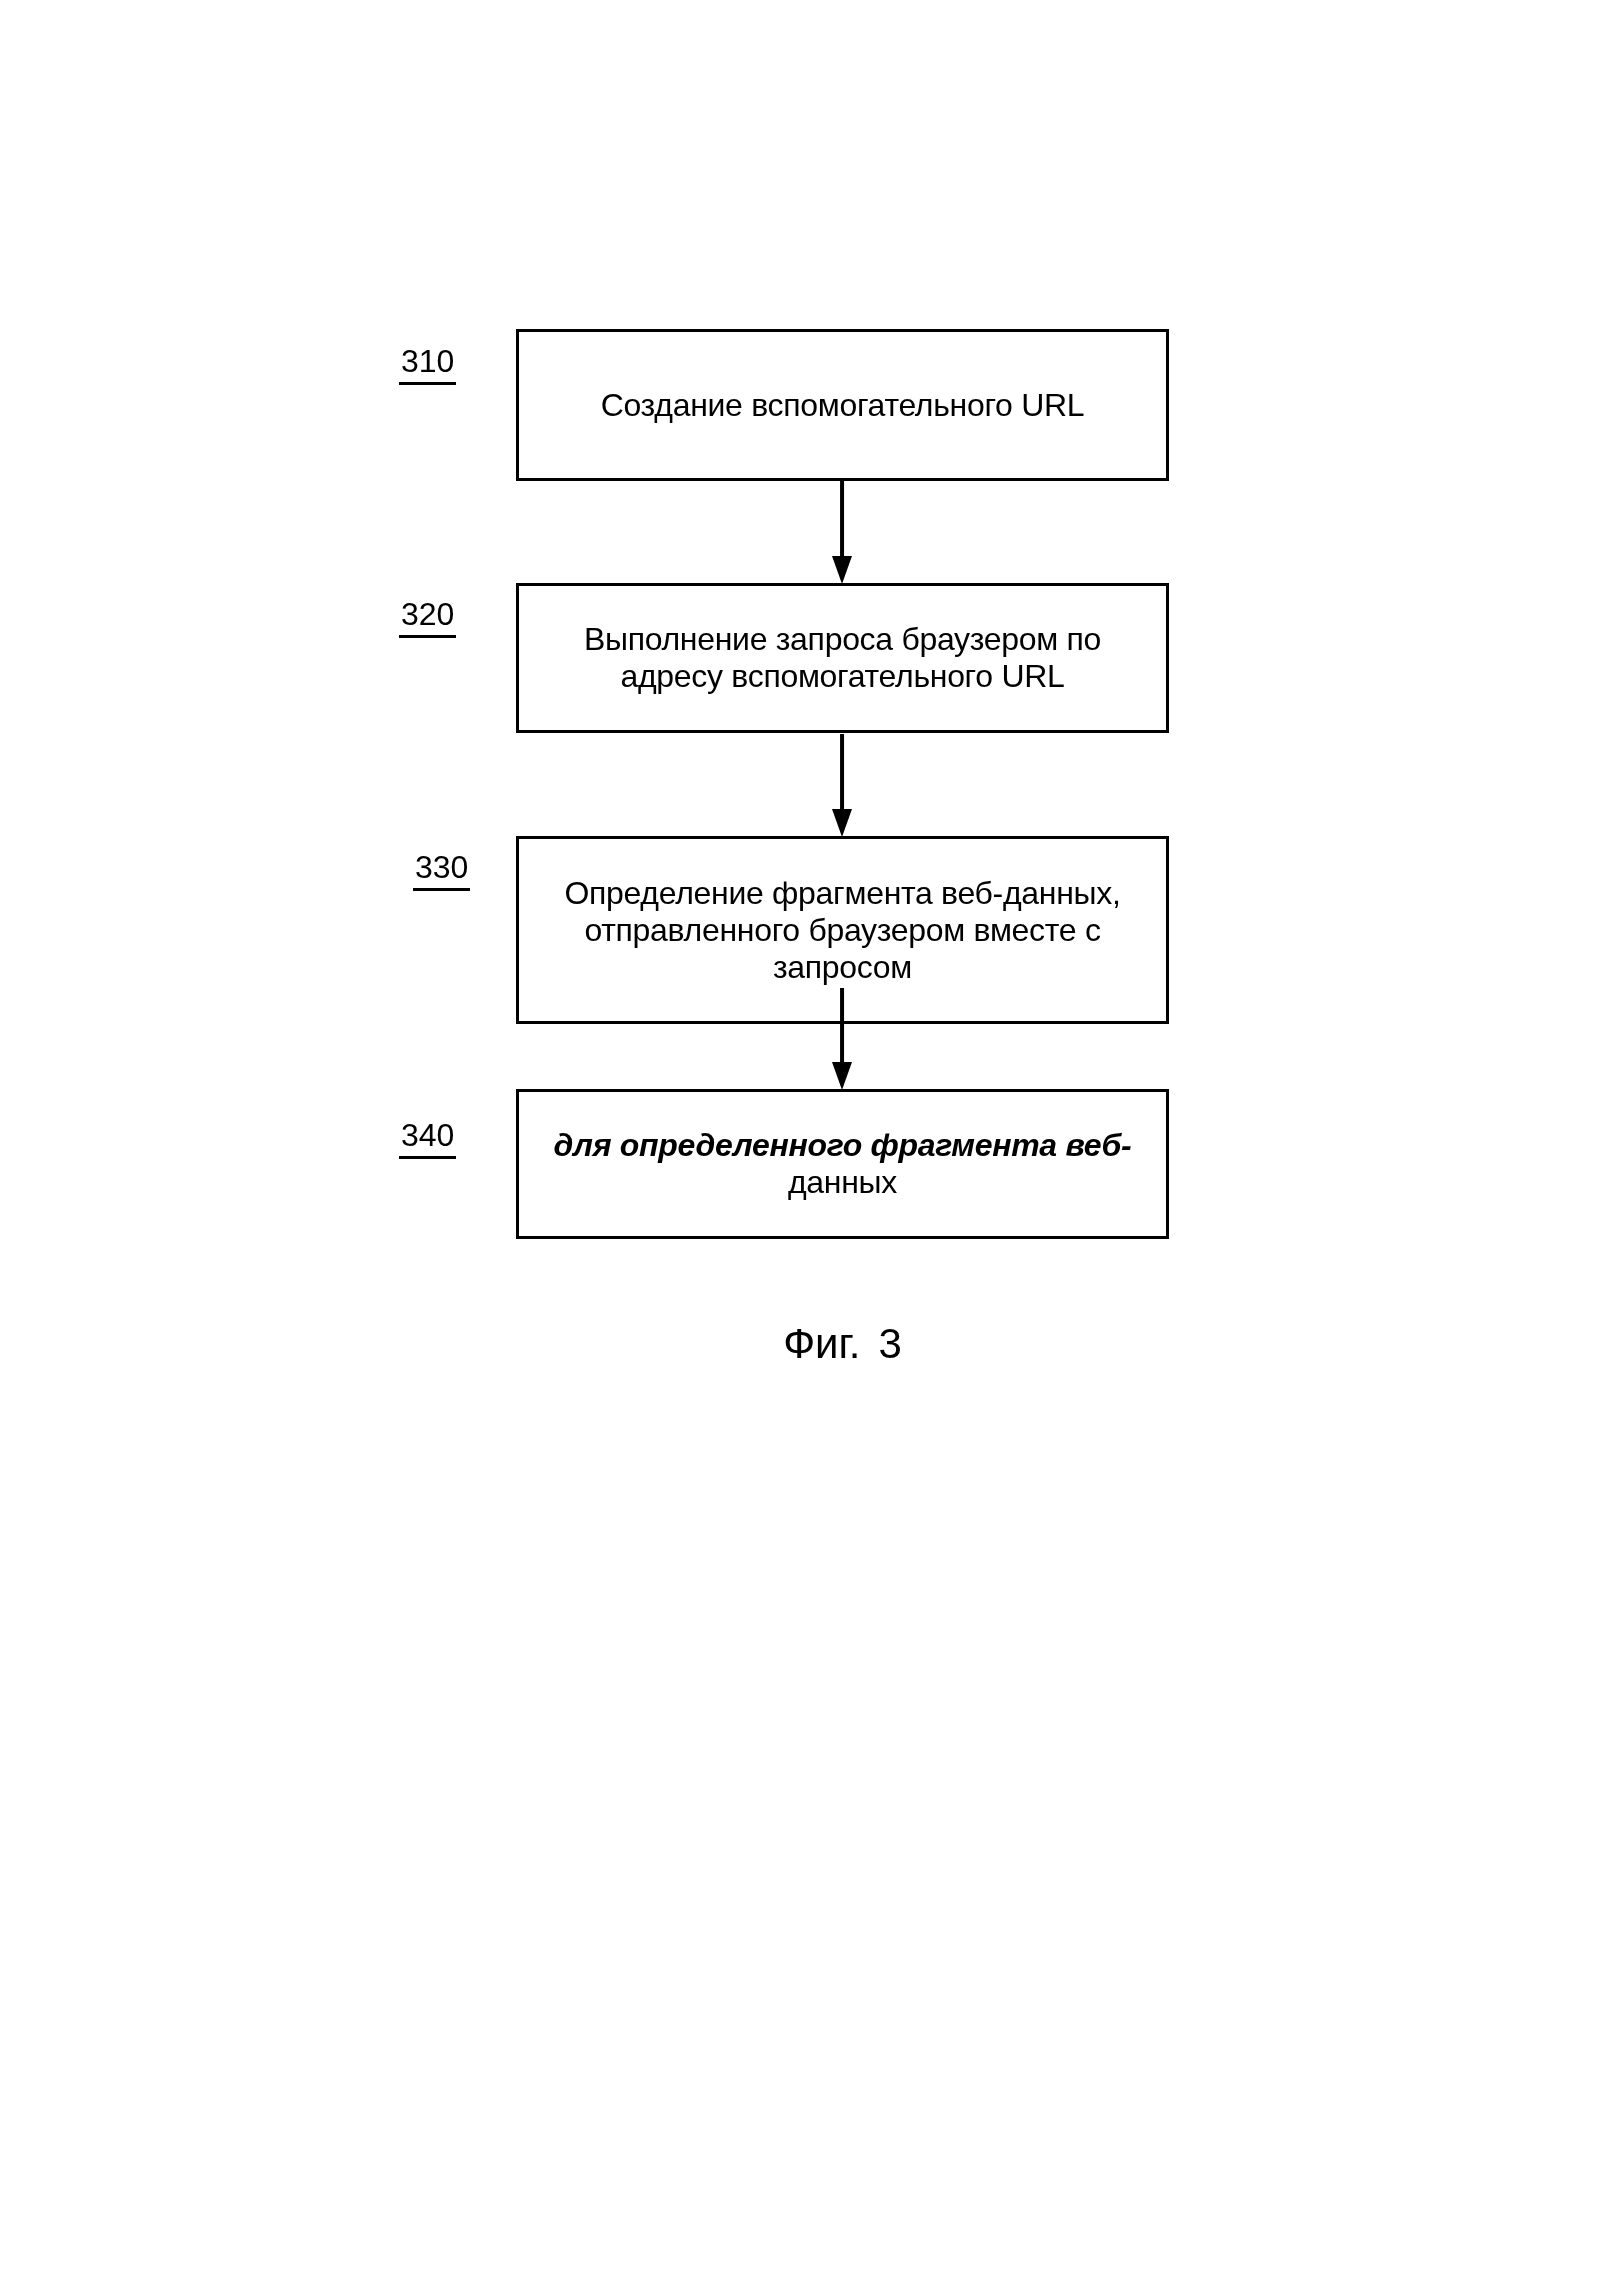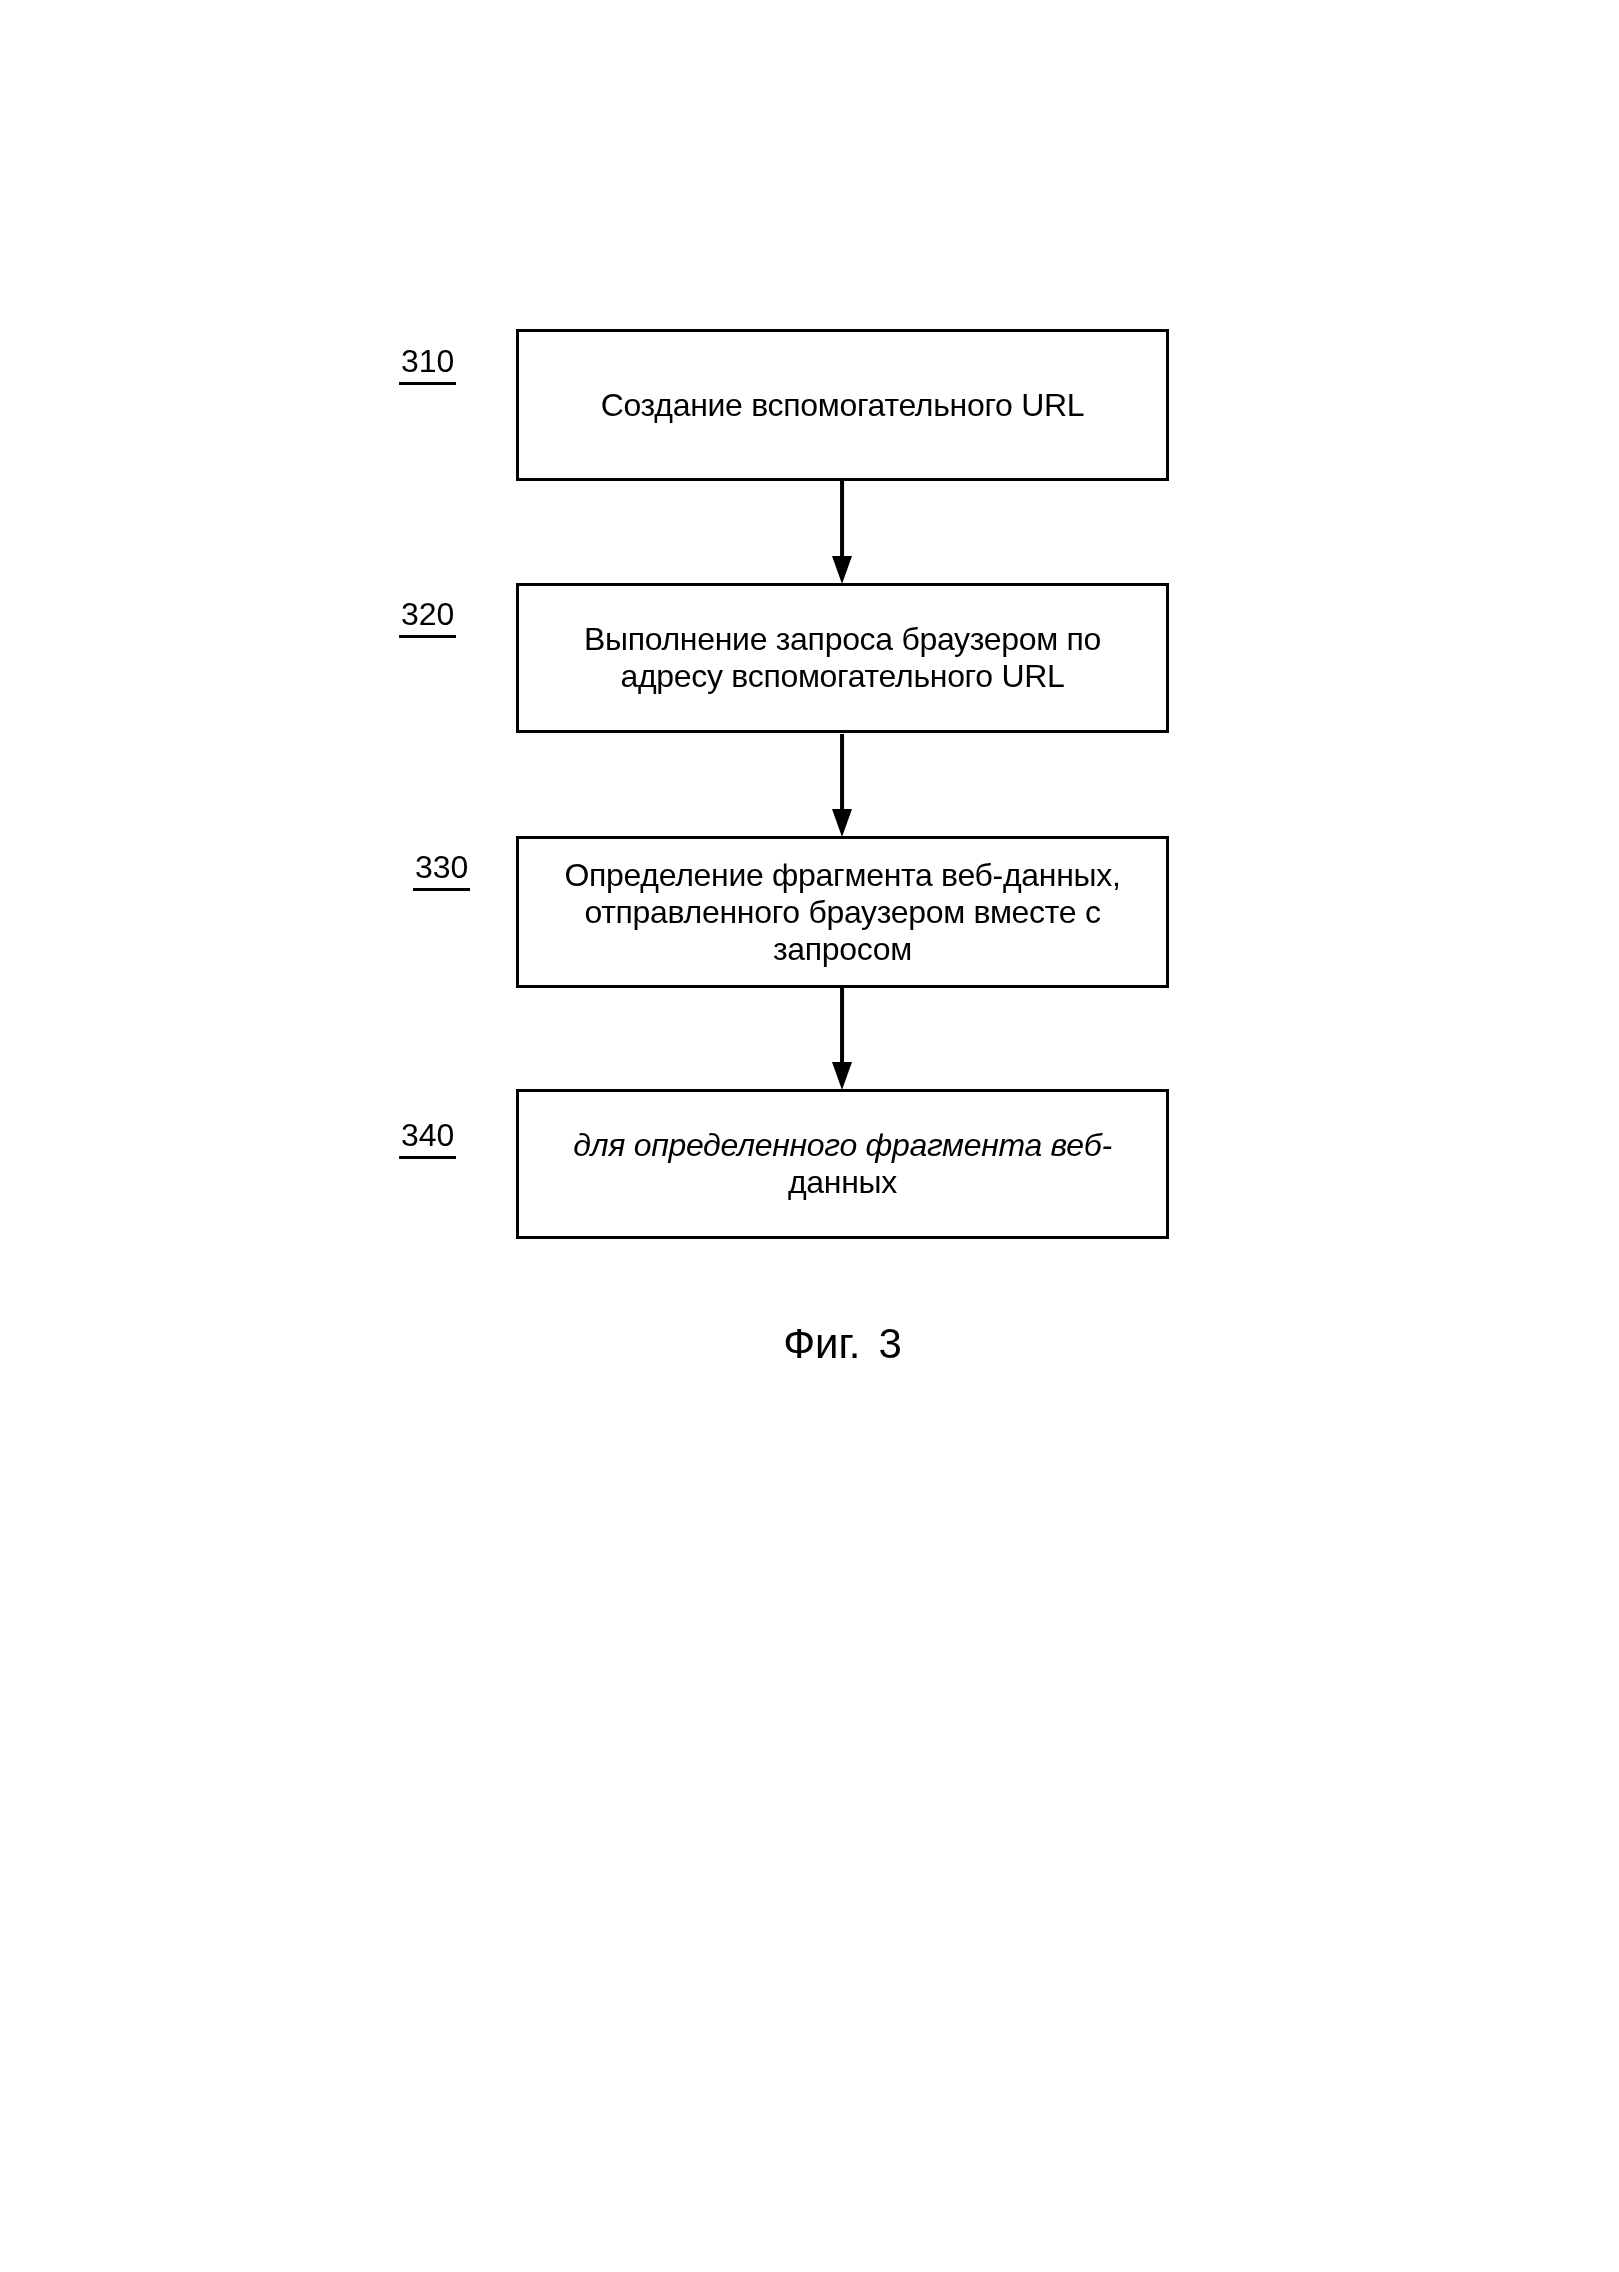--- a/index.html
+++ b/index.html
@@ -24,24 +24,24 @@
     align-items: center;
     justify-content: center;
     text-align: center;
     font-size: 32px;
     line-height: 37px;
     letter-spacing: -0.3px;
     padding: 0 19.3px;
   }
   .box-310 { top: 329px;  height: 152px; }
   .box-320 { top: 583px;  height: 150px; }
-  .box-330 { top: 836px; height: 152px; }
+  .box-330 { top: 836px; height: 188px; }
   .box-340 { top: 1089px; height: 150px; }
   .box-line { display: block; white-space: nowrap; }
-  .italic-line { font-style: italic; }
+  .italic-line { font-style: italic; font-weight: bold; }
 
   .step-ref {
     position: absolute;
     left: 399px;
     font-size: 32px;
     line-height: 32px;
     border-bottom: 3.2px solid #000000;
     padding: 0 1.9px 4.5px 1.9px;
     display: inline-block;
   }

